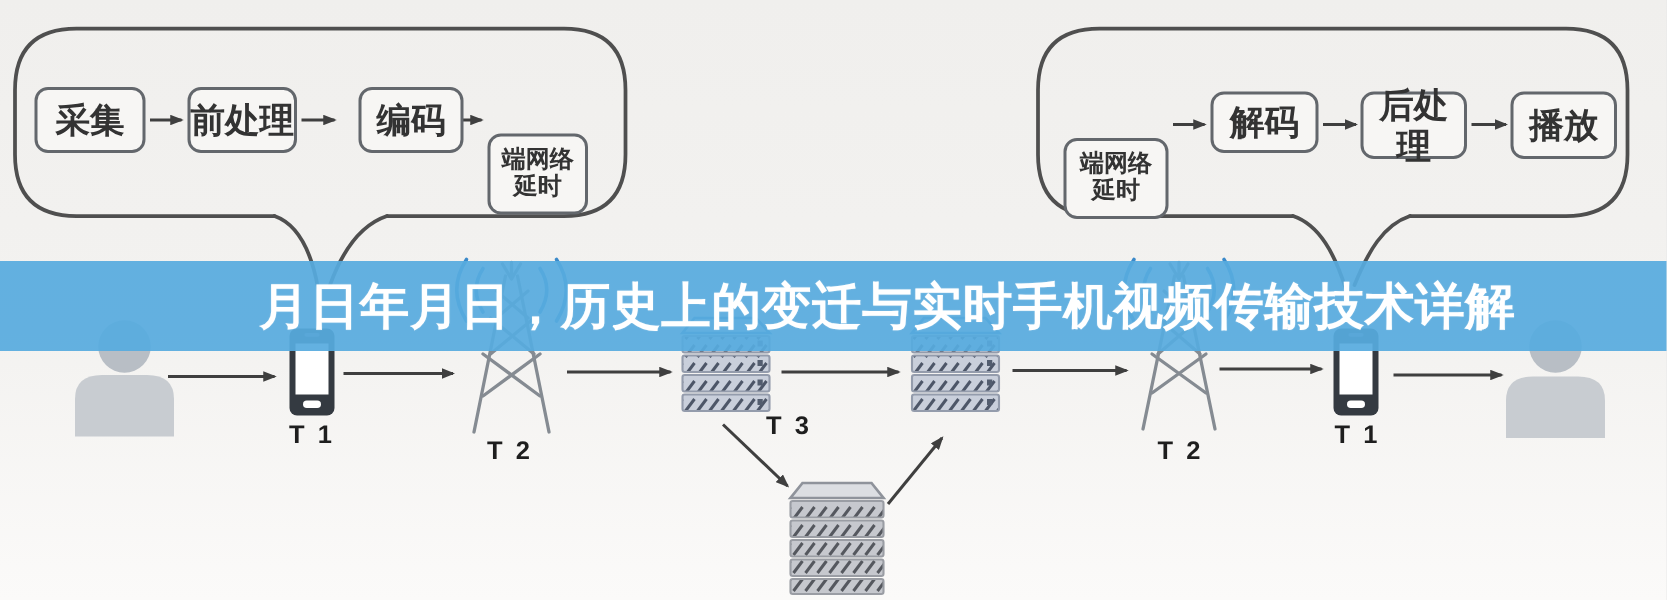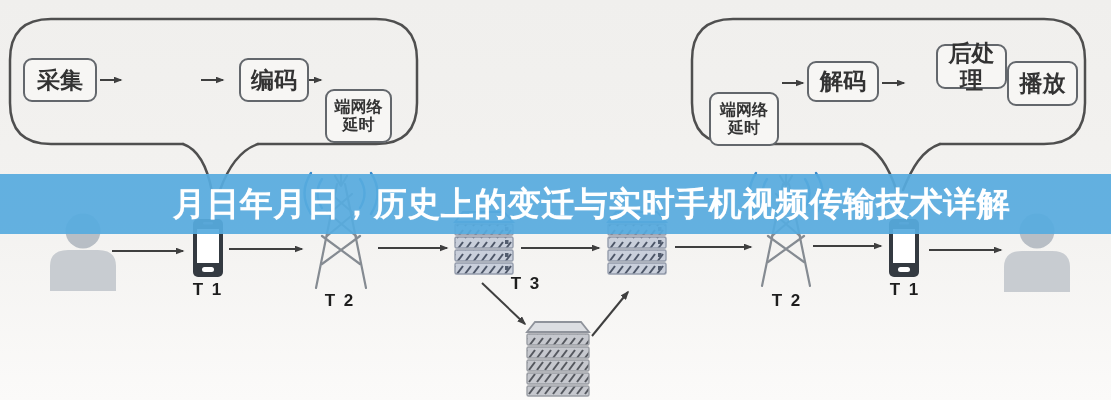--- a/index.html
+++ b/index.html
@@ -172,26 +172,27 @@
       <rect x="899" y="222" width="10" height="2.5" rx="1.2" fill="#6d7680"></rect>
     </g>
 
     <g>
       <circle cx="1037" cy="231" r="17.5" fill="#b8bec5"></circle>
       <path d="M1004 292 V267 Q1004 251 1022 251 H1052 Q1070 251 1070 267 V292 Z" fill="#c8ccd1"></path>
     </g>
   </svg>
 
   <div class="pbox" style="left:23px;top:58px;width:74px;height:44px;">采集</div>
+  <div class="pbox" style="left:125px;top:58px;width:73px;height:44px;">前处理</div>
   <div class="pbox" style="left:227px;top:58px;width:70px;height:44px;margin-left:12px;">编码</div>
   <div class="pbox small" style="left:325px;top:53px;width:67px;height:54px;padding:2px 6px;">端网络延时</div>
 
   <div class="pbox small" style="left:709px;top:56px;width:70px;height:54px;padding:2px 6px;">端网络延时</div>
   <div class="pbox" style="left:807px;top:61px;width:72px;height:41px;">解码</div>
-  <div class="pbox" style="left:907px;top:44px;width:71px;height:45px;margin-left:29px;">后处理</div>
+  <div class="pbox" style="left:907px;top:61px;width:71px;height:45px;">后处理</div>
   <div class="pbox" style="left:1007px;top:61px;width:71px;height:45px;">播放</div>
 
   <div class="tlabel" style="left:183px;top:280px;">T 1</div>
   <div class="tlabel" style="left:315px;top:291px;">T 2</div>
   <div class="tlabel" style="left:501px;top:274px;">T 3</div>
   <div class="tlabel" style="left:762px;top:291px;">T 2</div>
   <div class="tlabel" style="left:880px;top:280px;">T 1</div>
 
   <div class="banner">
     <div class="title">月日年月日，历史上的变迁与实时手机视频传输技术详解</div>

